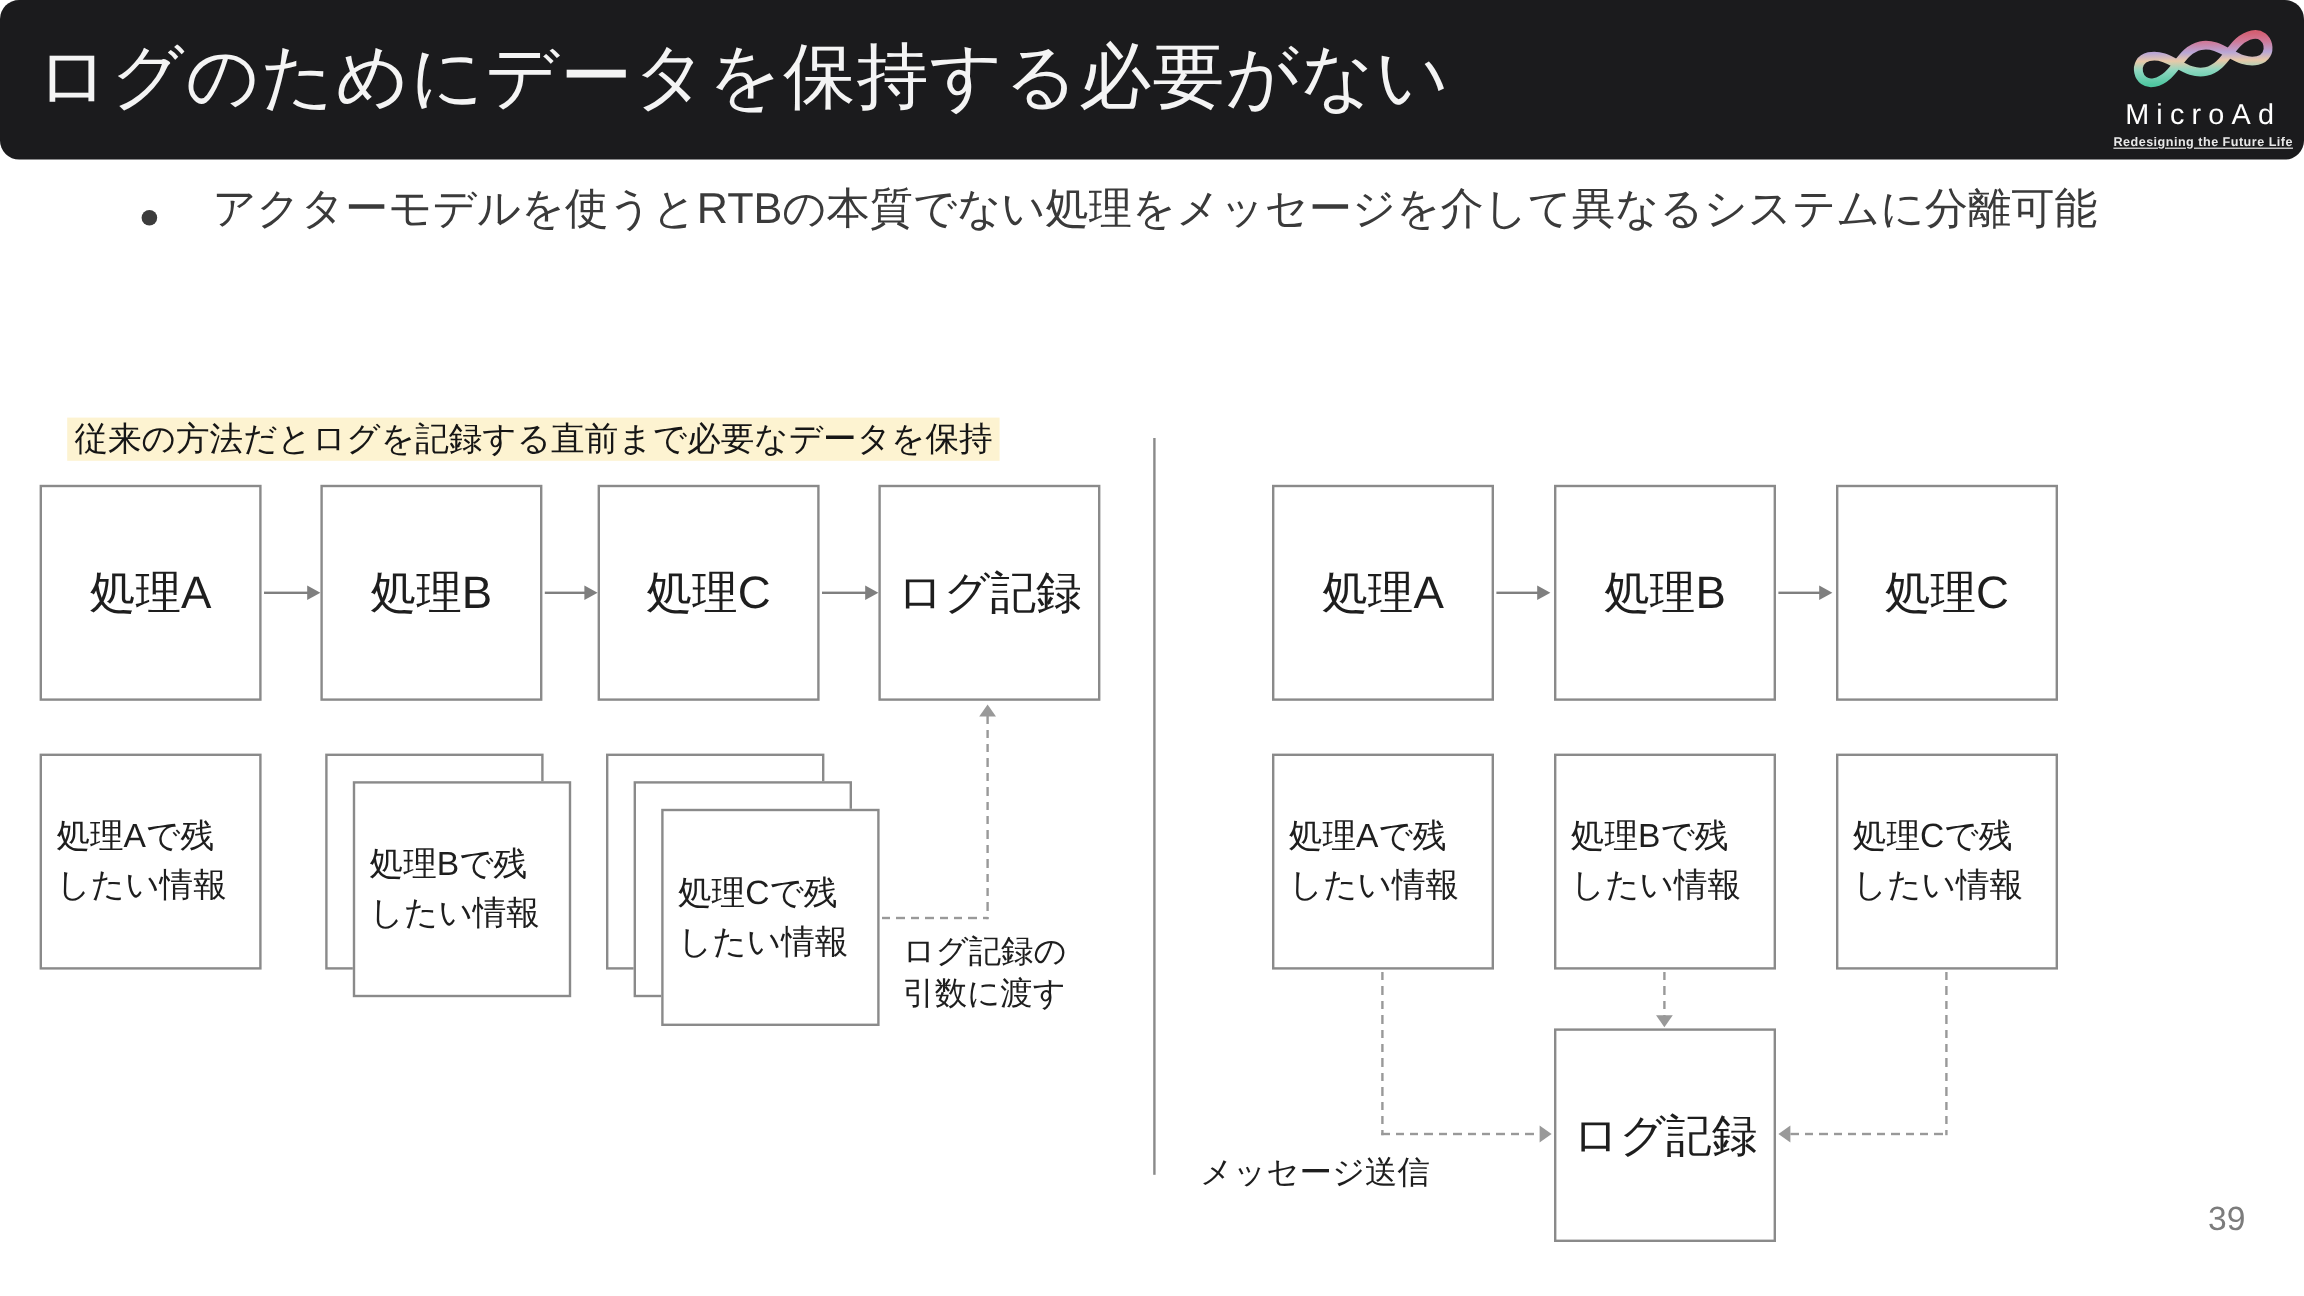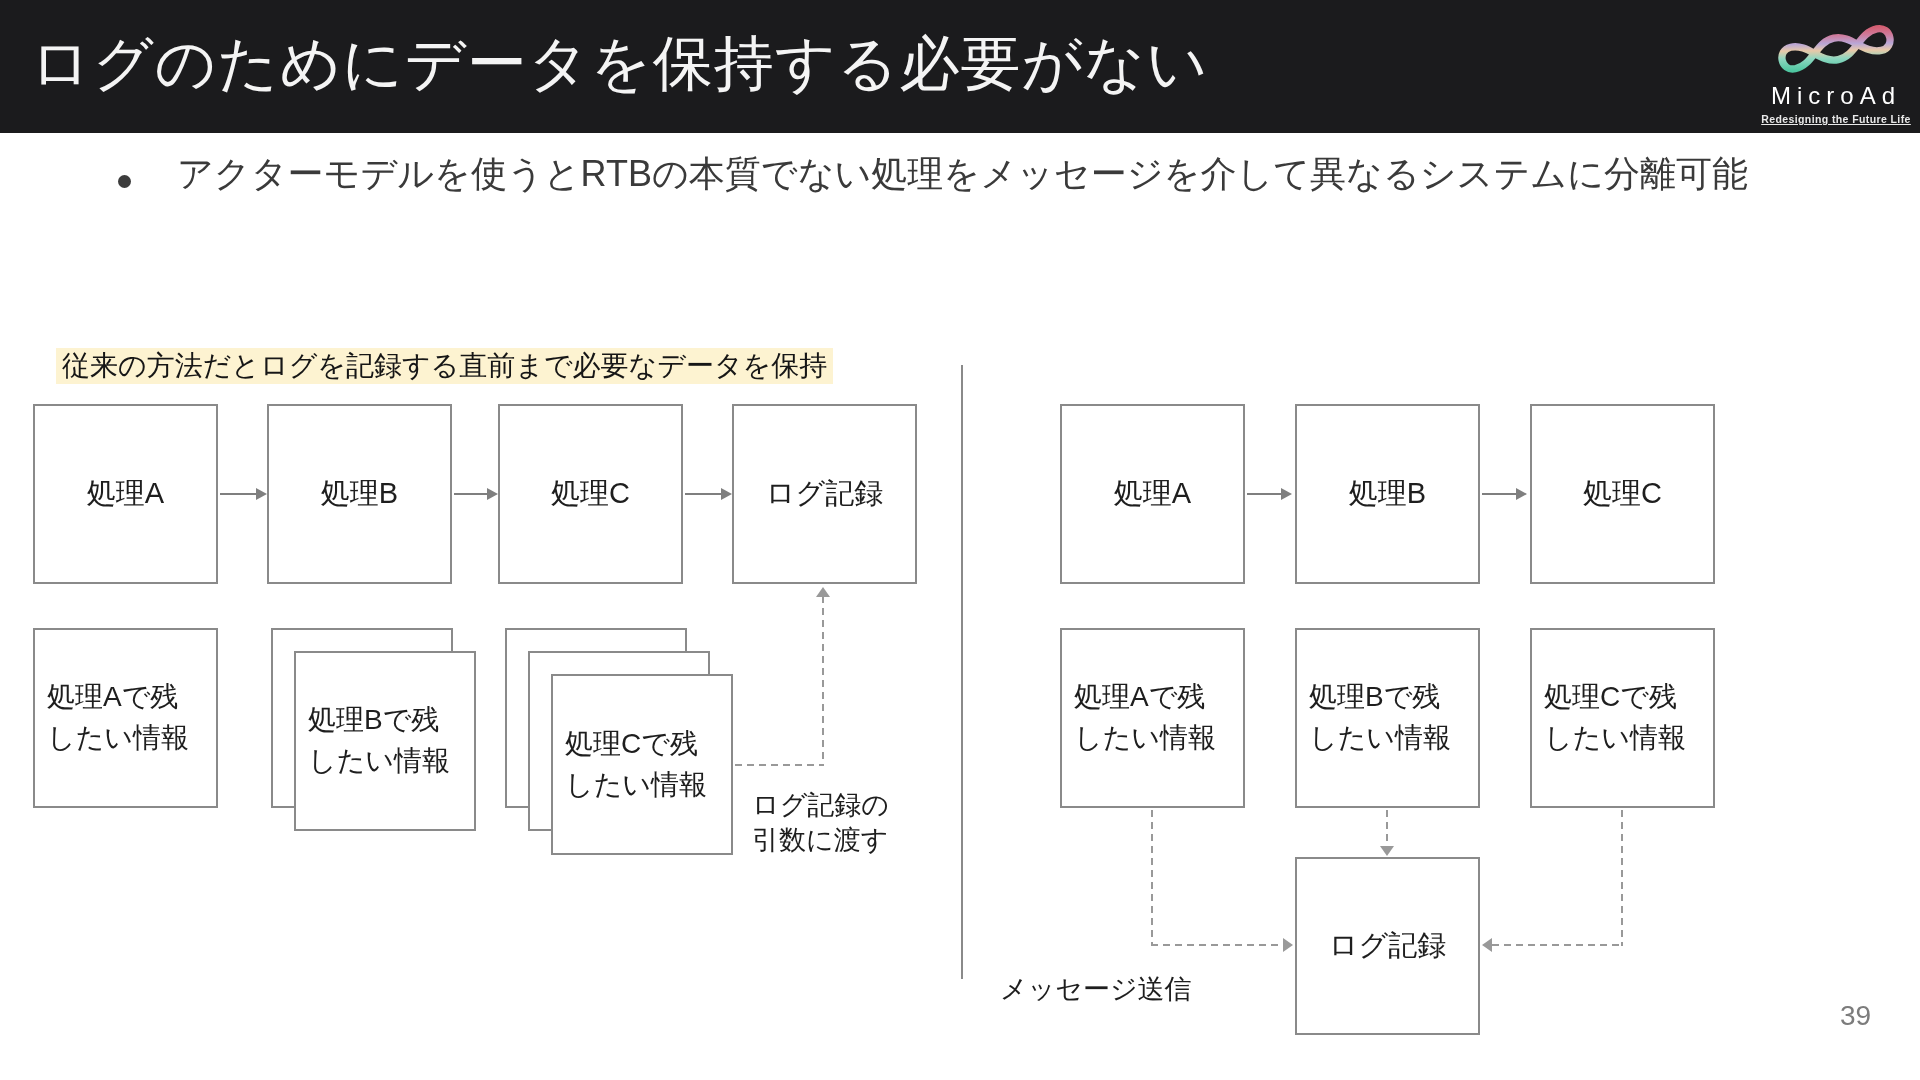--- a/index.html
+++ b/index.html
@@ -2,21 +2,21 @@
 <html><head>
 <meta charset="utf-8">
 <style>
   html,body{margin:0;padding:0;background:#e8e8e8;}
   .slide{
     position:relative;width:1920px;height:1080px;background:#ffffff;
     font-family:"Liberation Sans","DejaVu Sans",sans-serif;overflow:hidden;
     color:#3c3c3c;
   }
   
-  .header{position:absolute;left:0;top:0;width:1920px;height:133px;background:#1b1b1d;}
+  .header{position:absolute;left:0;top:0;width:1920px;height:133px;background:#1b1b1d;border-radius:16px;}
   .slide-title{
     position:absolute;left:30px;top:24px;font-size:60px;font-weight:500;
     color:#f4f4f4;letter-spacing:1px;white-space:nowrap;
   }
   .logo{position:absolute;left:1750px;top:10px;width:172px;text-align:center;}
   .logo svg{display:block;margin:4px auto 0 auto;}
   .logo-name{color:#ffffff;font-size:24px;letter-spacing:6px;font-weight:400;margin-top:2px;}
   .logo-tagline{color:#e9e9e9;font-size:10.5px;letter-spacing:0.4px;margin-top:3px;font-weight:700;text-decoration:underline;}
   
   .bullets{position:absolute;left:118px;top:152px;width:1720px;}
@@ -28,37 +28,37 @@
   .bullet-text{font-size:36px;line-height:1.22;color:#3a3a3a;white-space:nowrap;}
   
   .diagram-heading{
     position:absolute;font-size:28px;color:#161616;line-height:1.15;
     background:#fdf3d1;padding:2px 6px;white-space:nowrap;
   }
   
   .box{
     position:absolute;background:#ffffff;border:2px solid #8a8a8a;box-sizing:border-box;
     display:flex;align-items:center;justify-content:center;
-    font-size:29px;color:#1e1e1e;text-align:center;
+    font-size:38px;color:#1e1e1e;text-align:center;
   }
   .info-box{font-size:28px;line-height:1.45;text-align:left;padding:0 12px;}
   .stack-back{background:#ffffff;}
   
   .hline{position:absolute;height:2px;background:#7f7f7f;}
   .arrowhead{position:absolute;width:0;height:0;}
   .ah-right-solid{border-top:6px solid transparent;border-bottom:6px solid transparent;border-left:11px solid #7f7f7f;}
   .dash-h{position:absolute;height:2px;background:repeating-linear-gradient(90deg,#999 0 7px,transparent 7px 12px);}
   .dash-v{position:absolute;width:2px;background:repeating-linear-gradient(180deg,#999 0 7px,transparent 7px 12px);}
   .ah-up{border-left:7px solid transparent;border-right:7px solid transparent;border-bottom:10px solid #999;}
   .ah-down{border-left:7px solid transparent;border-right:7px solid transparent;border-top:10px solid #999;}
   .ah-right{border-top:7px solid transparent;border-bottom:7px solid transparent;border-left:10px solid #999;}
   .ah-left{border-top:7px solid transparent;border-bottom:7px solid transparent;border-right:10px solid #999;}
   .divider{position:absolute;left:961px;top:365px;width:2px;height:614px;background:#8a8a8a;}
   
-  .annotation{position:absolute;font-size:27px;color:#1e1e1e;line-height:1.3;margin-top:12px;}
+  .annotation{position:absolute;font-size:27px;color:#1e1e1e;line-height:1.3;}
   .page-number{position:absolute;left:1840px;top:1000px;font-size:28px;color:#7c7c7c;}
 </style>
 </head>
 <body>
 
 <div class="slide">
 
   <div class="header">
     <div class="slide-title">ログのためにデータを保持する必要がない</div>
     <div class="logo">

